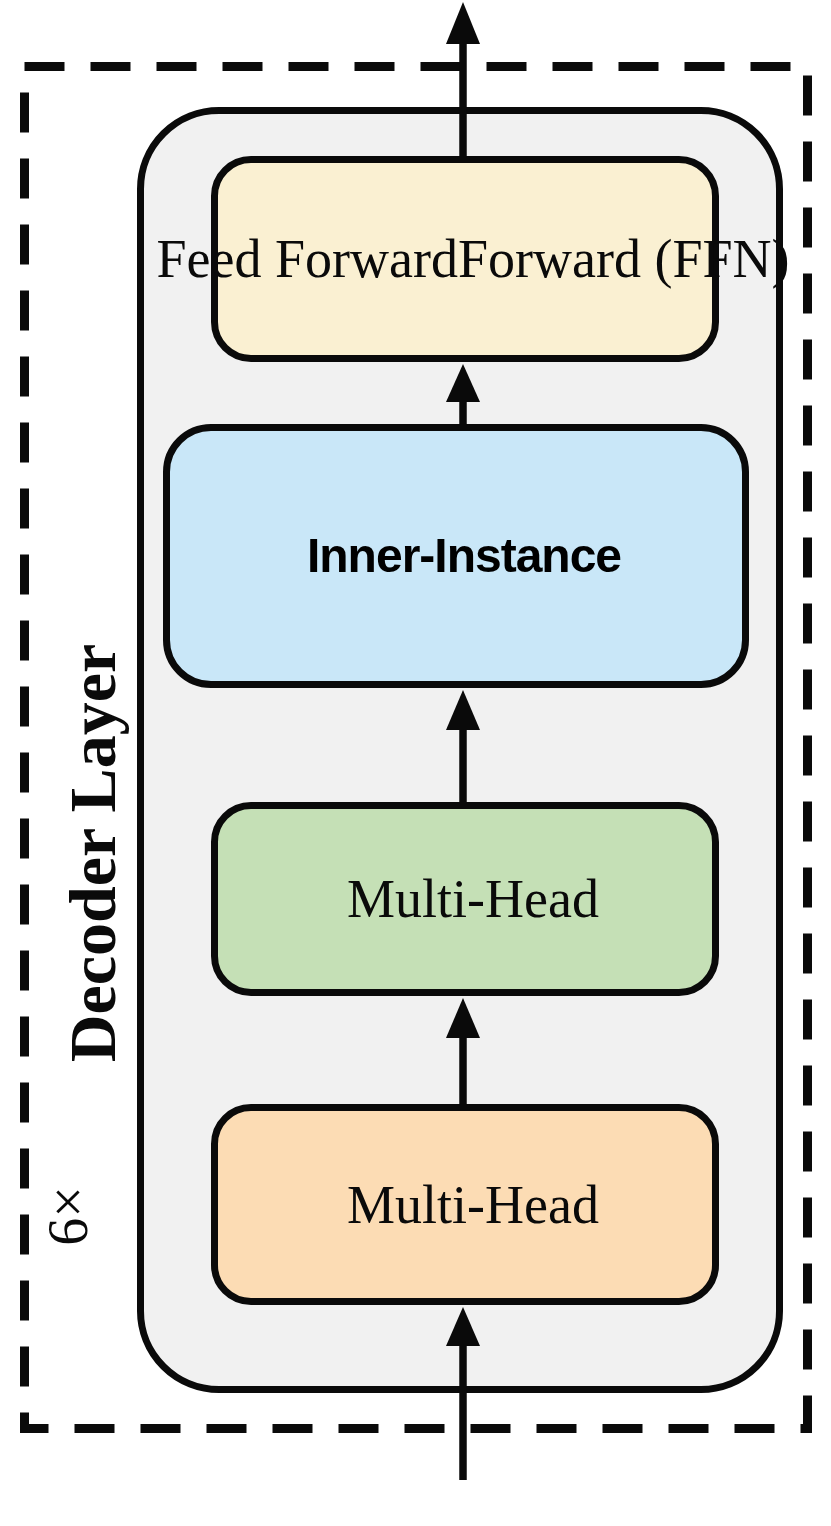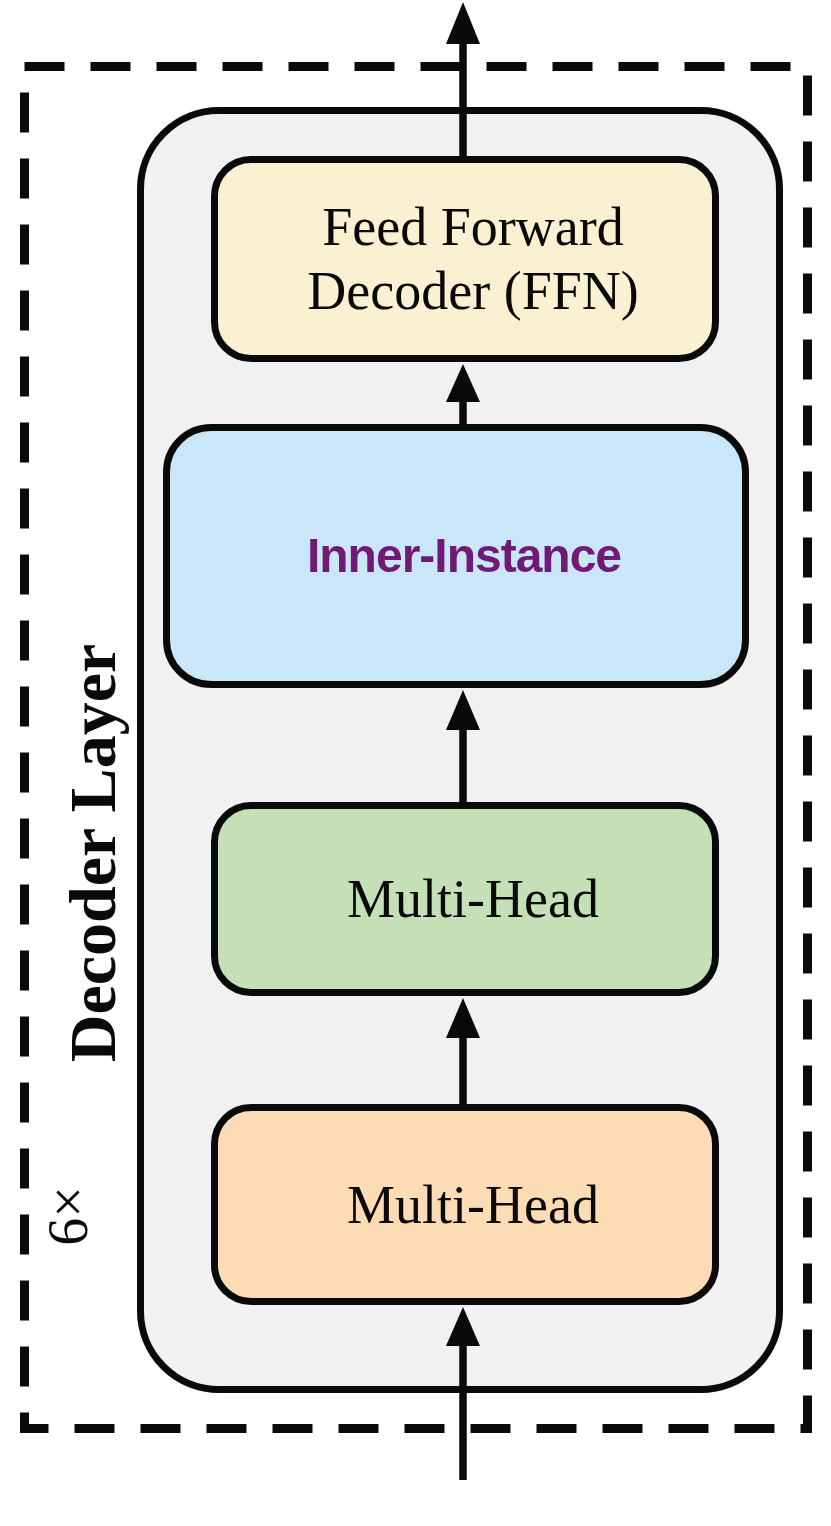--- a/index.html
+++ b/index.html
@@ -29,21 +29,21 @@
     background: #f1f1f1;
     border: 7px solid #0a0a0a;
     border-radius: 82px;
   }
   .block {
     position: absolute;
     box-sizing: border-box;
     border: 7px solid #0a0a0a;
     border-radius: 40px;
     display: flex;
-    flex-direction: column;
+    flex-direction: row;
     align-items: center;
     justify-content: center;
     text-align: right;
     padding-left: 16px;
   }
   .block .line {
     display: block;
     white-space: nowrap;
   }
   .block-serif {
@@ -85,24 +85,24 @@
 </style>
 </head>
 <body>
 
 <div id="canvas">
 
   <div class="layer-body"></div>
 
   <div class="block block-serif" id="block-ffn" style="background-color: rgb(250, 240, 210); color: rgb(10, 10, 10);">
     <span class="line">Feed Forward</span>
-    <span class="line">Decoder (FFN)</span>
+    <span class="line">Forward (FFN)</span>
   </div>
 
-  <div class="block" id="block-iimhsa" style="background-color: rgb(201, 231, 248); color: #701a75;">
+  <div class="block" id="block-iimhsa" style="background-color: rgb(201, 231, 248); color: #000000;">
     <span class="line">Inner-Instance</span>
   </div>
 
   <div class="block block-serif" id="block-mhca" style="background-color: rgb(197, 224, 182); color: rgb(10, 10, 10);">
     <span class="line">Multi-Head</span>
   </div>
 
   <div class="block block-serif" id="block-mhsa" style="background-color: rgb(252, 220, 180); color: rgb(10, 10, 10);">
     <span class="line">Multi-Head</span>
   </div>

